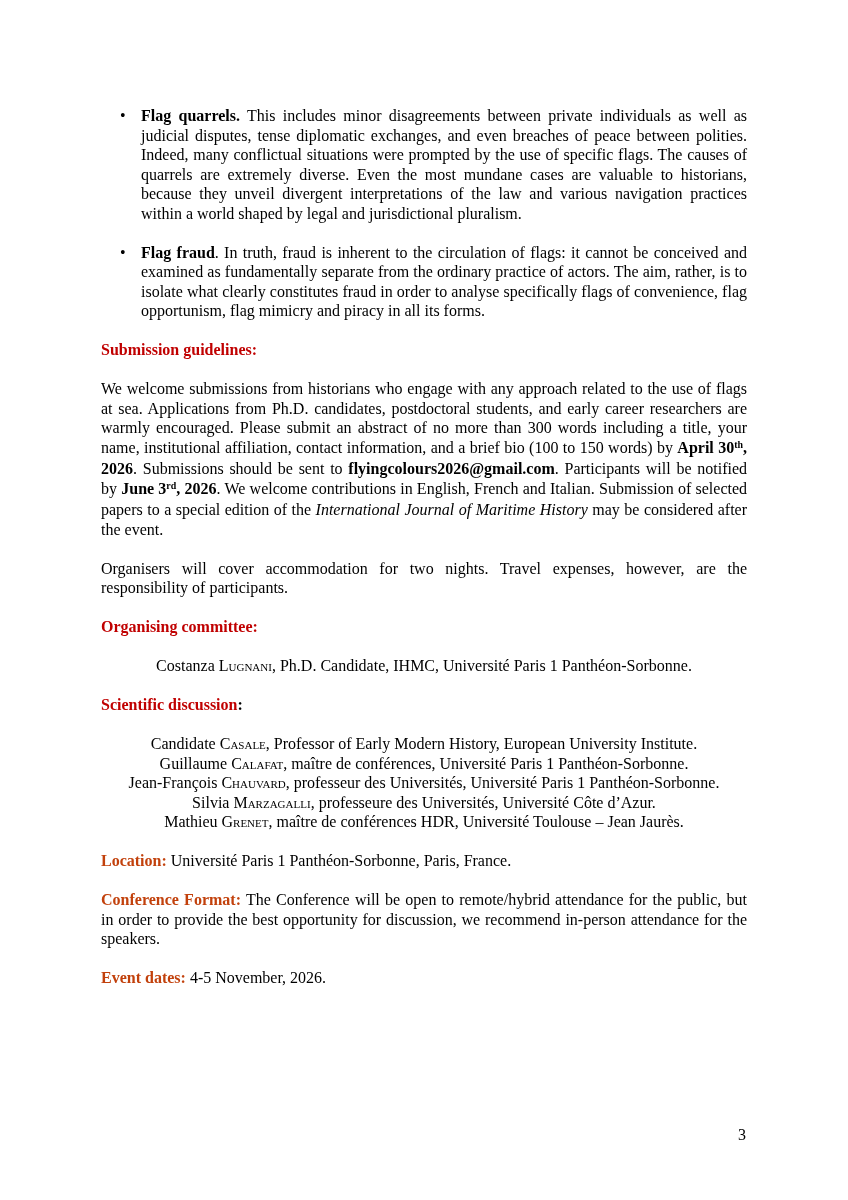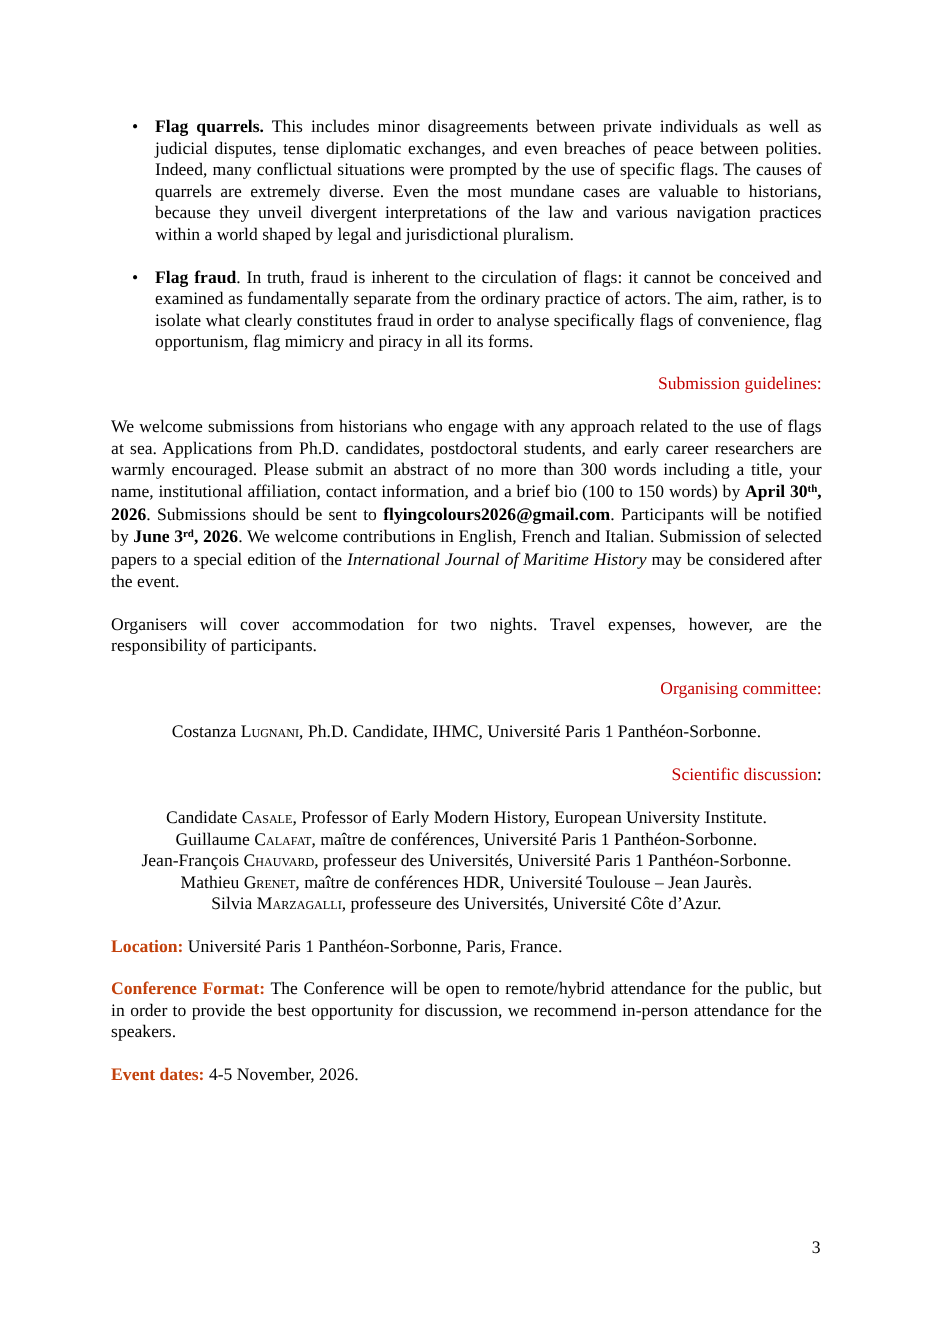--- a/index.html
+++ b/index.html
@@ -39,24 +39,24 @@
   .sup {
     font-size: 0.62em;
     position: relative;
     top: -0.45em;
     font-weight: bold;
   }
   .red { color: #c2410c; font-weight: bold; }
   h2.heading {
     font-size: 16px;
     line-height: 19.5px;
-    font-weight: normal;
+    font-weight: bold;
     color: #C00000;
     margin: 0 0 19.5px 0;
-    text-align: right;
+    text-align: left;
   }
   h2.heading .black-colon { color: #000000; }
   .members { margin: 0 0 19.5px 0; }
   .members .member-row { text-align: center; }
   .sc { font-variant: small-caps; }
   .pagenum {
     position: absolute;
     top: 1125px;
     right: 102px;
     font-size: 16px;
@@ -92,22 +92,22 @@
     <div class="members">
       <div class="member-row"><span>Costanza </span><span class="sc">Lugnani</span><span>, Ph.D. Candidate, IHMC, Université Paris 1 Panthéon-Sorbonne.</span></div>
     </div>
 
     <h2 class="heading"><span>Scientific discussion</span><span class="black-colon">:</span></h2>
 
     <div class="members">
       <div class="member-row"><span>Candidate </span><span class="sc">Casale</span><span>, Professor of Early Modern History, European University Institute.</span></div>
       <div class="member-row"><span>Guillaume </span><span class="sc">Calafat</span><span>, maître de conférences, Université Paris 1 Panthéon-Sorbonne.</span></div>
       <div class="member-row"><span>Jean-François </span><span class="sc">Chauvard</span><span>, professeur des Universités, Université Paris 1 Panthéon-Sorbonne.</span></div>
+      <div class="member-row"><span>Silvia </span><span class="sc">Marzagalli</span><span>, professeure des Universités, Université Côte d’Azur.</span></div>
       <div class="member-row"><span>Mathieu </span><span class="sc">Grenet</span><span>, maître de conférences HDR, Université Toulouse – Jean Jaurès.</span></div>
-      <div class="member-row"><span>Silvia </span><span class="sc">Marzagalli</span><span>, professeure des Universités, Université Côte d’Azur.</span></div>
     </div>
 
     <p class="just"><span class="red">Location:</span><span> Université Paris 1 Panthéon-Sorbonne, Paris, France.</span></p>
 
     <p class="just"><span class="red">Conference Format:</span><span> The Conference will be open to remote/hybrid attendance for the public, but in order to provide the best opportunity for discussion, we recommend in-person attendance for the speakers.</span></p>
 
     <p class="just"><span class="red">Event dates:</span><span> 4-5 November, 2026.</span></p>
 
   </div>
 

